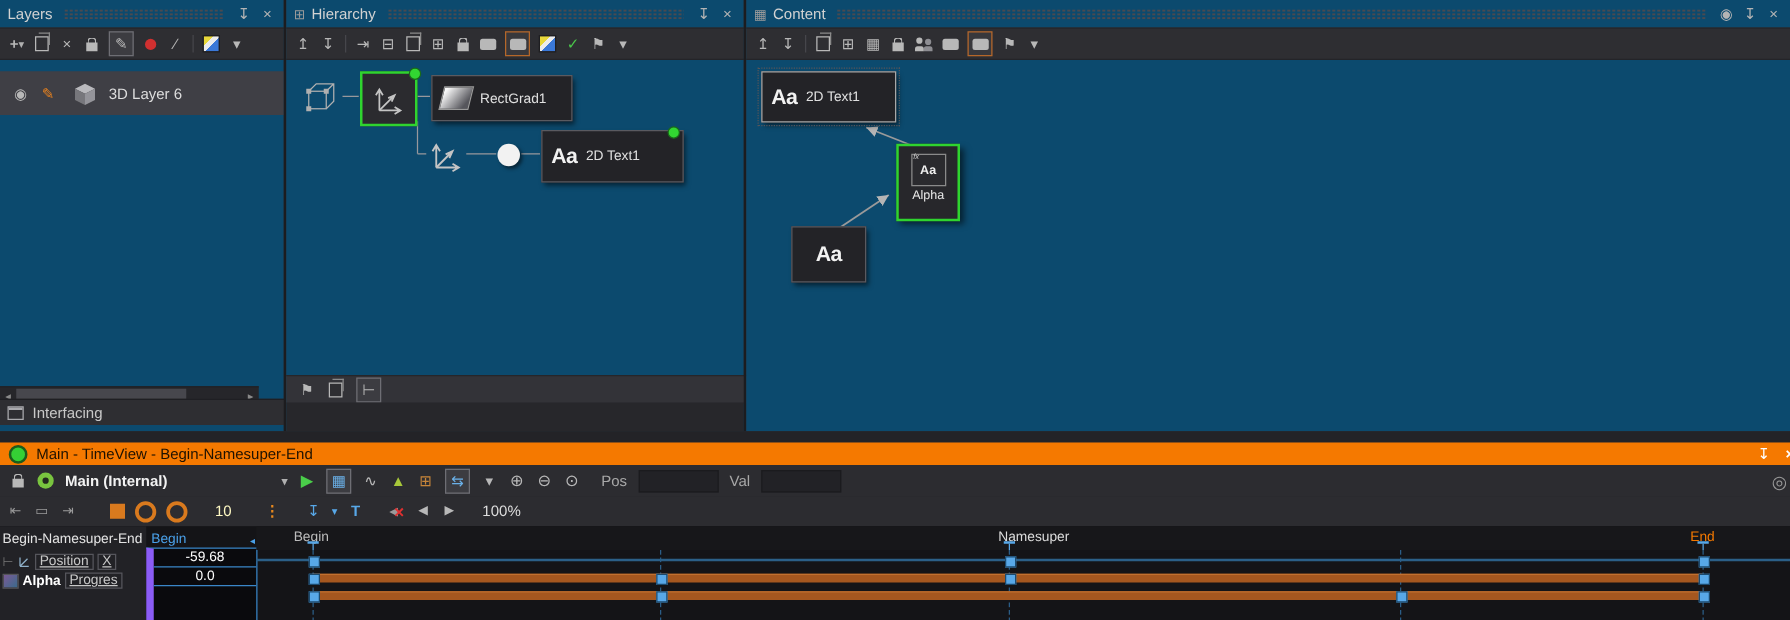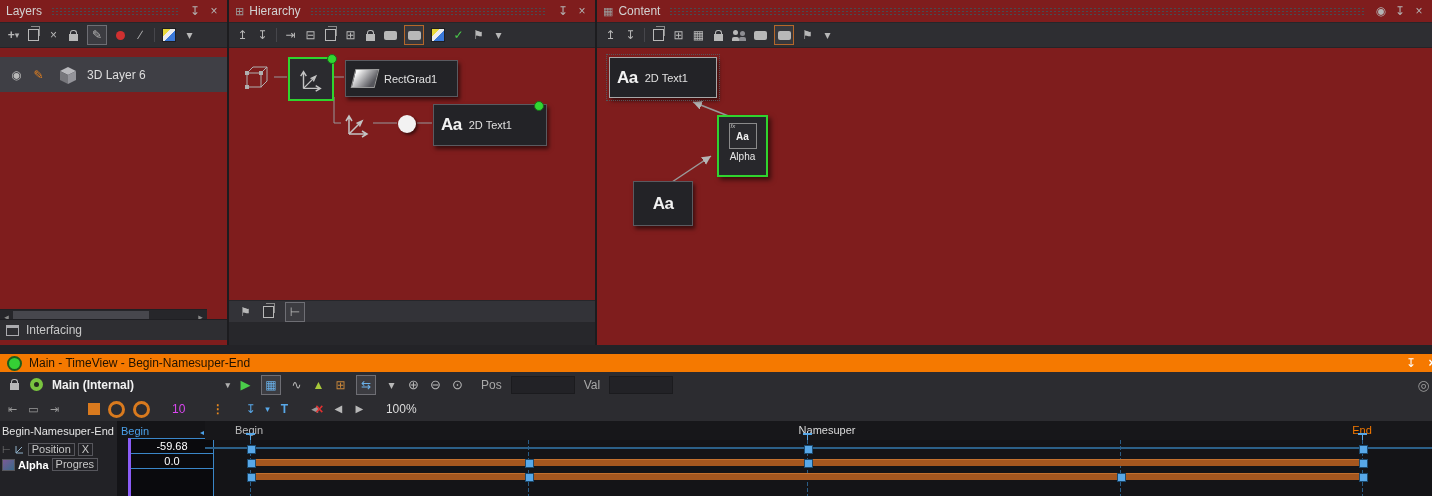--- a/index.html
+++ b/index.html
@@ -1,21 +1,21 @@
 <!DOCTYPE html>
 <html><head>
 <meta charset="utf-8">
 <style>
   html,body{margin:0;padding:0;background:#0f0f11;}
   #root{position:relative;width:1432px;height:496px;background:#2e2e32;overflow:hidden;
         font-family:"Liberation Sans",sans-serif;color:#c8c8c8;font-size:12px;}
   .abs{position:absolute;}
 
   
-  .panel{position:absolute;top:0;height:345px;background:#7f1d1d;}
+  .panel{position:absolute;top:0;height:345px;background:#0c4a6e;}
   .pborder{position:absolute;top:0;height:345px;width:2px;background:#1c1c1f;}
   .phead{position:absolute;top:0;left:0;right:0;height:22px;display:flex;align-items:center;padding:0 6px;gap:5px;}
   .pdots{flex:1;height:9px;margin:0 4px;background-image:radial-gradient(#4a4a50 1px,transparent 1.2px);background-size:4px 3px;}
   .ptitle{font-size:12px;color:#d2d2d2;white-space:nowrap;}
   .hicon{color:#9a9a9a;font-size:11px;}
   .hbtn{color:#b4b4b4;font-size:12px;width:14px;text-align:center;cursor:default;}
   .ptool{position:absolute;top:22px;left:0;right:0;height:24px;display:flex;align-items:center;gap:7px;padding:0 7px;
          border-top:1px solid #26262a;border-bottom:1px solid #242428;background:#2e2e32;}
   .tool{min-width:13px;height:16px;display:inline-flex;align-items:center;justify-content:center;color:#b8b8b8;font-size:12px;line-height:16px;position:relative;}
   .tool.boxed{border:1px solid #6e6e74;background:#3c3c41;height:18px;min-width:18px;}
@@ -54,21 +54,21 @@
   .gdot{position:absolute;width:8px;height:8px;border-radius:50%;background:#32d632;border:1px solid #1a6a1a;}
   .nlabel{font-size:11px;color:#e0e0e0;}
   .alpha-chip{width:26px;height:24px;margin:6px auto 2px;border:1px solid #8a8a8a;background:#2a2a2e;position:relative;
       display:flex;align-items:center;justify-content:center;}
   .alpha-chip .fx{position:absolute;left:1px;top:-1px;font-size:6px;font-style:italic;color:#c8c8c8;}
   .alpha-chip .aa-s{font-size:10px;font-weight:bold;color:#f0f0f0;}
   .alabel{display:block;text-align:center;font-size:10px;color:#e8e8e8;}
 
   
   .trow{left:0;width:117px;height:15px;display:flex;align-items:center;gap:3px;padding-left:2px;font-size:11px;}
-  .pbox{border:1px solid #56565c;padding:0 3px;line-height:11px;font-size:11px;color:#c8c8c8;}
+  .pbox{border:1px solid #56565c;padding:0 3px;line-height:11px;font-size:11px;color:#c8c8c8;text-decoration:underline;}
   .tbranch{color:#787878;font-size:10px;}
   .vcell{height:14px;border-bottom:1px solid #3a86c8;color:#ffffff;font-size:11px;text-align:center;line-height:14px;}
   .rl{position:absolute;top:3px;transform:translateX(-50%);font-size:11px;white-space:nowrap;}
   .tl-marker{position:absolute;bottom:0;width:9px;height:7px;}
   .tl-marker::before{content:"";position:absolute;top:0;left:0;right:0;height:2px;background:#58a8e8;}
   .tl-marker::after{content:"";position:absolute;top:2px;left:4px;width:1px;bottom:0;background:#58a8e8;}
   .tl-dash{position:absolute;top:0;bottom:0;width:1px;
       background-image:linear-gradient(#2a5d87 60%,transparent 40%);background-size:1px 6px;}
   .tl-line{position:absolute;height:2px;background:#2b5f87;}
   .tl-bar{position:absolute;height:6px;background:#a5571f;border-top:1px solid #c2702e;}
@@ -333,21 +333,21 @@
     <span class="tool" style="font-size:11px;color:#9a9a9a;">⇥</span>
     <span class="tool" style="margin-left:18px;">
         <i class="ic-oplus"></i>
       </span>
     <span class="tool">
         <i class="ic-ocircle"></i>
       </span>
     <span class="tool">
         <i class="ic-ocircle"></i>
       </span>
-    <span style="margin-left:14px;color:#d946ef;">10</span>
+    <span style="margin-left:14px;color:#fef9c3;">10</span>
     <span class="tool" style="margin-left:18px;color:#e8891e;font-weight:bold;">⋮</span>
     <span class="tool" style="margin-left:12px;color:#58a8e8;">↧</span>
     <span class="dd" style="color:#58a8e8;">▾</span>
     <span class="tool" style="color:#58a8e8;font-weight:bold;">T</span>
     <span class="tool" style="margin-left:12px;">
       <span style="color:#9a9a9a;font-size:9px;margin-right:-3px;">◀</span>
       <b style="color:#e03030;font-size:14px;">×</b>
     </span>
     <span class="tool" style="font-size:10px;">◀</span>
     <span class="tool" style="font-size:10px;">▶</span>
@@ -366,21 +366,21 @@
         <span class="pbox">X</span>
       </div>
       <div class="abs trow" style="top:36px;">
         <i class="ic-fx"></i>
         <b style="color:#ffffff;">Alpha</b>
         <span class="pbox">Progres</span>
       </div>
     </div>
     <span class="abs" style="left:121px;top:4px;color:#4aa0e8;font-size:11px;">Begin</span>
     <span class="abs" style="left:200px;top:7px;color:#4aa0e8;font-size:8px;">◂</span>
-    <div class="abs" style="left:128px;top:17px;width:82px;height:58px;background:#0a0a0d;border-left:3px solid #8b5cf6;border-right:1px solid #3a86c8;border-top:1px solid #3a86c8;">
+    <div class="abs" style="left:117px;top:17px;width:82px;height:58px;background:#0a0a0d;border-left:6px solid #8b5cf6;border-right:1px solid #3a86c8;border-top:1px solid #3a86c8;">
       <div class="vcell">-59.68</div>
       <div class="vcell">0.0</div>
     </div>
     <div class="abs" style="left:205px;top:0;width:1227px;height:19px;background:#17171a;">
         <span class="rl" style="left: 44px; color: rgb(188, 188, 188);">Begin</span>
         <span class="rl" style="left: 622px; color: rgb(220, 220, 220);">Namesuper</span>
         <span class="rl" style="left: 1157px; color: rgb(245, 121, 0);">End</span>
         <div class="tl-marker" style="left: 41px;"></div>
         <div class="tl-marker" style="left: 598px;"></div>
         <div class="tl-marker" style="left: 1153px;"></div>

